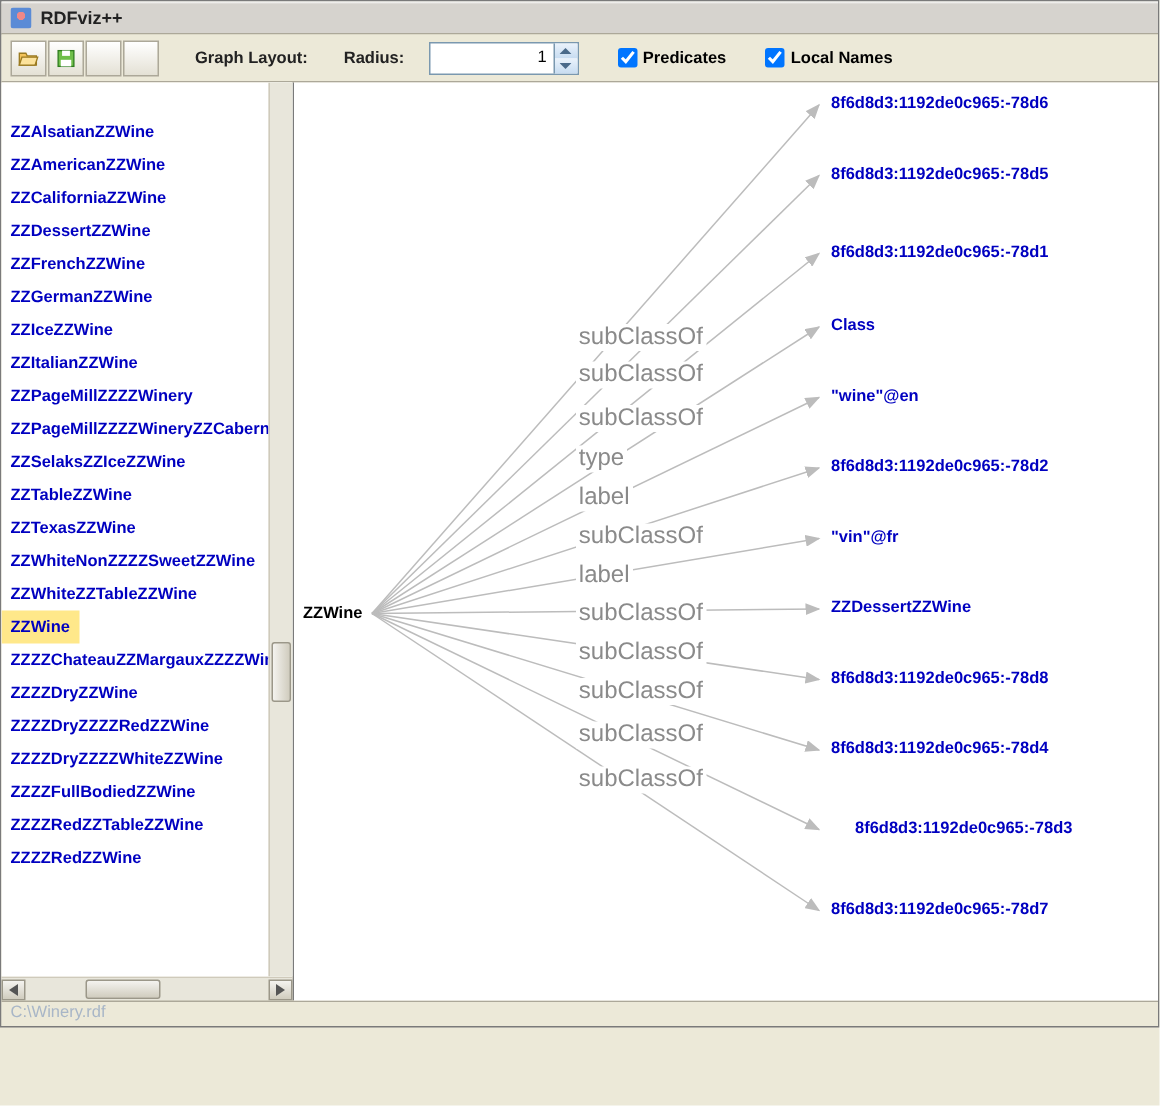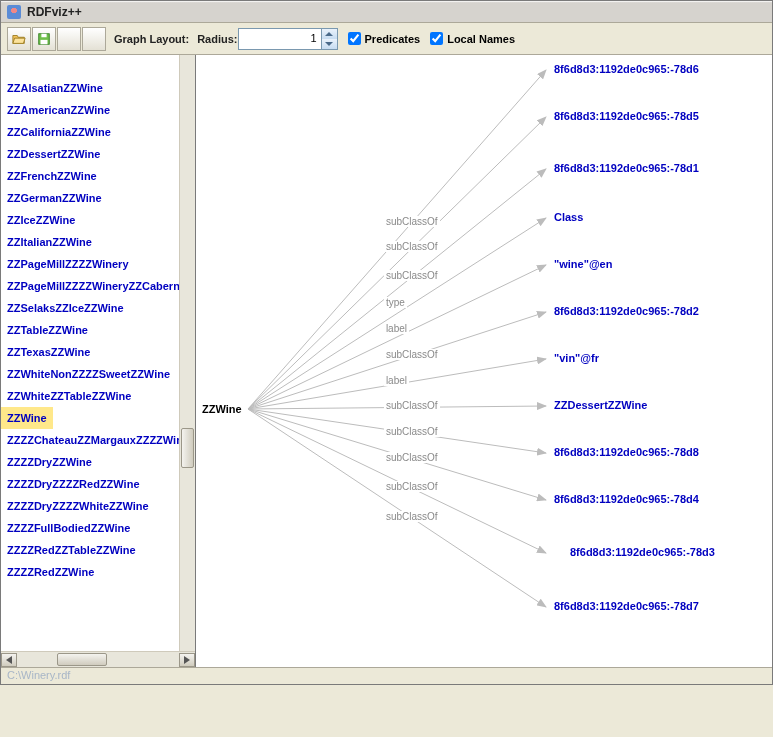--- a/index.html
+++ b/index.html
@@ -1,20 +1,20 @@
 <!DOCTYPE html>
 <html><head>
 <meta charset="utf-8">
 <style>
 * { box-sizing: border-box; margin: 0; padding: 0; }
 body { font-family: "Tahoma", sans-serif; font-size: 11px; background: #ece9d8; width: 773px; height: 737px; overflow: hidden; }
 .window { width: 773px; height: 685px; display: flex; flex-direction: column; border: 1px solid #7a7a7a; }
 .titlebar { height: 22px; background: linear-gradient(#fff, #d6d3ce 8%, #d6d3ce); border-bottom: 1px solid #aca899; display: flex; align-items: center; padding: 2px 6px; font-weight: bold; font-size: 12px; color: #222; }
 .java-icon { width: 14px; height: 14px; margin-right: 6px; background: radial-gradient(circle at 50% 40%, #e88 25%, transparent 27%), linear-gradient(#5a8bd6,#5a8bd6); border-radius: 2px; }
-.toolbar { height: 32px; background: #ece9d8; border-bottom: 1px solid #aca899; display: flex; align-items: center; padding: 2px 6px; gap: 0; }
+.toolbar { height: 32px; background: #ece9d8; border-bottom: 1px solid #aca899; display: flex; align-items: center; padding: 2px 6px; gap: 16px; }
 .btn { width: 24px; height: 24px; border: 1px solid #aca899; background: linear-gradient(#fff,#e4e1d5); display: flex; align-items: center; justify-content: center; }
 .btn svg { width: 14px; height: 14px; }
 .tb-group { display: flex; gap: 1px; }
 .tb-label { font-weight: bold; font-size: 11px; margin-left: 8px; color: #222; }
 .combo { height: 22px; width: 110px; border: 1px solid #7a98af; background: #fff; display: flex; align-items: center; justify-content: space-between; padding-left: 4px; }
 .combo-arrow { width: 18px; height: 20px; border-left: 1px solid #7a98af; background: linear-gradient(#d6e7f6,#b9d4ef); display: flex; align-items: center; justify-content: center; }
 .spinner { width: 100px; height: 22px; display: flex; border: 1px solid #7a98af; background: #fff; }
 .spinner-val { flex: 1; text-align: right; padding: 3px 4px 0 0; }
 .spinner-btns { width: 16px; display: flex; flex-direction: column; border-left: 1px solid #7a98af; }
 .spbtn { flex: 1; background: linear-gradient(#eaf2fb,#c7dcf1); display: flex; align-items: center; justify-content: center; }
@@ -37,21 +37,21 @@
 .hscroll { height: 16px; background: #e8e6db; border-top: 1px solid #cfcabb; display: flex; align-items: center; }
 .hbtn { width: 16px; height: 14px; background: linear-gradient(#f4f3ef,#d0ccbe); border: 1px solid #9b9789; display: flex; align-items: center; justify-content: center; }
 .htrack { flex: 1; position: relative; height: 14px; }
 .hthumb { position: absolute; left: 40px; top: 0; width: 50px; height: 13px; background: linear-gradient(#f4f3ef,#d0ccbe); border: 1px solid #9b9789; border-radius: 2px; }
 .filterbar { display: flex; border-top: 1px solid #aca899; }
 .filter-lab { padding: 3px 2px; font-weight: bold; background: #ece9d8; }
 .filter-in { flex: 1; border: 1px inset #fff; background: #fff; padding: 2px 3px; }
 .graph { flex: 1; position: relative; background: #fff; overflow: hidden; }
 .node-center { position: absolute; left: 6px; top: 348px; font-weight: bold; color: #000; }
 .target { position: absolute; color: #0000c0; font-weight: bold; white-space: nowrap; }
-.edgelab { position: absolute; color: #8a8a8a; font-size: 10px; background: #fff; padding: 0 2px; }
+.edgelab { position: absolute; color: #8a8a8a; font-size: 16px; background: #fff; padding: 0 2px; }
 .svglines { position: absolute; top: 0; left: 0; }
 .statusbar { height: 17px; border-top: 1px solid #aca899; padding: 1px 6px; color: #a8b6c7; background: #ece9d8; font-size: 11px; }
 </style>
 </head>
 <body>
 
 <div class="window">
   <div class="titlebar">
     <div class="java-icon"></div>
     <span>RDFviz++</span>

